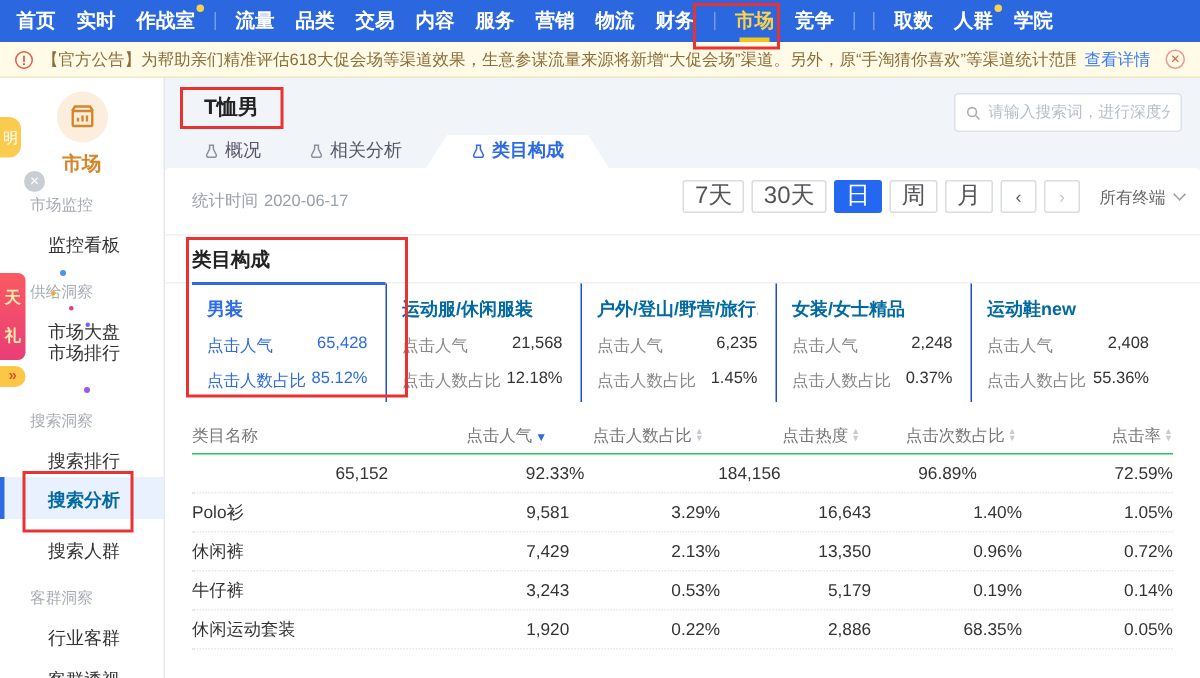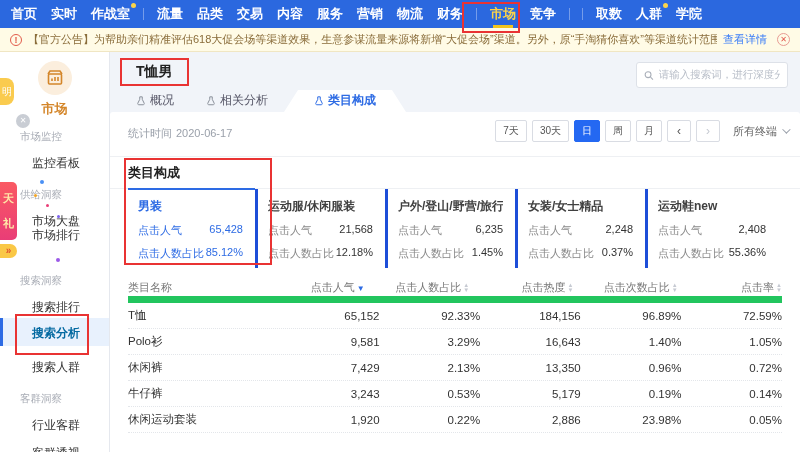--- a/index.html
+++ b/index.html
@@ -51,42 +51,42 @@
 
   .tabs { position:absolute; left:10px; top:38px; display:flex; align-items:flex-end; height:22px; }
   .tab { display:flex; align-items:center; gap:4px; font-size:12px; color:#556; padding:4px 16px 5px; cursor:pointer; height:22px; }
   .tab.active { background:#fff; color:#2D6BE4; font-weight:700; padding:4px 30px 5px; clip-path:polygon(14px 0, calc(100% - 14px) 0, 100% 100%, 0 100%); }
   .tab svg { flex:none; }
 
   .card { position:absolute; left:0; right:0; top:60px; bottom:0; background:#fff; border-radius:3px 3px 0 0; }
   .stats { position:absolute; left:18px; top:14px; font-size:11px; color:#9AA0AA; }
   .stats b { font-weight:400; color:#9AA0AA; margin-left:4px; }
   .controls { position:absolute; right:12px; top:8px; display:flex; align-items:center; gap:5px; }
-  .pbtn { height:22px; min-width:24px; padding:0 7px; background:#fff; border:1px solid #D9DCE3; border-radius:2px; font-size:10px; color:#555; line-height:20px; text-align:center; cursor:pointer; }
+  .pbtn { height:22px; min-width:24px; padding:0 7px; background:#fff; border:1px solid #D9DCE3; border-radius:2px; font-size:16px; color:#555; line-height:20px; text-align:center; cursor:pointer; }
   .pbtn.active { background:#2468F2; border-color:#2468F2; color:#fff; }
   .pbtn.pager { width:22px; padding:0; font-size:12px; }
   .pbtn.disabled { color:#C5C9D1; cursor:default; }
   .terminal { display:flex; align-items:center; gap:5px; font-size:11px; color:#666; margin-left:8px; cursor:pointer; }
   .chev { width:6px; height:6px; border-right:1px solid #9AA0AA; border-bottom:1px solid #9AA0AA; transform:rotate(45deg) translateY(-2px); }
 
   .hdiv { position:absolute; left:0; right:0; top:44px; border-top:1px solid #EEF0F3; }
   .sec-title { position:absolute; left:18px; top:52px; font-size:13px; font-weight:700; color:#222; }
 
   .cards { position:absolute; left:0; right:0; top:76px; height:80px; border-top:1px solid #EEF0F3; display:flex; padding-left:18px; }
-  .ccard { position:relative; width:130px; padding:9px 12px 0 10px; border-right:3px solid #1d4ed8; }
+  .ccard { position:relative; width:130px; padding:9px 12px 0 10px; border-right:1px solid #1d4ed8; }
   .ccard:last-child { border-right:none; }
-  .ccard .ct { font-size:12px; font-weight:700; color:#404040; white-space:nowrap; overflow:hidden; }
+  .ccard .ct { font-size:12px; font-weight:700; color:#0369a1; white-space:nowrap; overflow:hidden; }
   .ccard .mrow { display:flex; justify-content:space-between; margin-top:8px; font-size:11px; }
   .ccard .ml { color:#888; } .ccard .mv { color:#333; }
   .ccard.selected::before { content:""; position:absolute; left:0; right:0; top:-1px; height:2px; background:#2D6BE4; }
   .ccard.selected .ct, .ccard.selected .ml, .ccard.selected .mv { color:#2D6BE4; }
 
   .table { position:absolute; left:18px; right:18px; top:166px; bottom:0; }
   .trow { display:flex; align-items:center; height:26px; font-size:11.5px; color:#333; border-bottom:1px dotted #E3E6EA; }
-  .trow.head { height:25px; font-size:11px; color:#777; border-bottom:7px solid #22c55e;gap:16px; }
+  .trow.head { height:25px; font-size:11px; color:#777; border-bottom:1px solid #22c55e;gap:16px; }
   .tc { flex:1; text-align:right; white-space:nowrap; }
   .tc.name { flex:1.5; text-align:left; }
   .sort-d { color:#2D6BE4; font-size:8px; margin-left:2px; }
   .sort-ud { display:inline-flex; flex-direction:column; font-size:6px; line-height:5px; color:#C6CAD2; margin-left:2px; vertical-align:middle; }
 
   .anno { position:absolute; border:2px solid #E93333; z-index:40; pointer-events:none; }
 </style>
 </head>
 <body>
 
@@ -296,21 +296,20 @@
                   <span>▲</span>
                   <span>▼</span>
                 </span></span>
             <span class="tc"><span>点击率</span><span class="sort-ud">
                   <span>▲</span>
                   <span>▼</span>
                 </span></span>
           </div>
 
           <div class="trow">
-            <span class="tc name">T恤</span>
             <span class="tc">65,152</span>
             <span class="tc">92.33%</span>
             <span class="tc">184,156</span>
             <span class="tc">96.89%</span>
             <span class="tc">72.59%</span>
           </div>
           <div class="trow">
             <span class="tc name">Polo衫</span>
             <span class="tc">9,581</span>
             <span class="tc">3.29%</span>
@@ -332,21 +331,21 @@
             <span class="tc">0.53%</span>
             <span class="tc">5,179</span>
             <span class="tc">0.19%</span>
             <span class="tc">0.14%</span>
           </div>
           <div class="trow">
             <span class="tc name">休闲运动套装</span>
             <span class="tc">1,920</span>
             <span class="tc">0.22%</span>
             <span class="tc">2,886</span>
-            <span class="tc">23.98%</span>
+            <span class="tc">68.35%</span>
             <span class="tc">0.05%</span>
           </div>
         </div>
       </div>
 
       <div class="anno" style="left:14px;top:106px;width:148px;height:107px"></div>
     </div>
   </div>
 
   <div class="anno" style="left:462px;top:2px;width:58px;height:31px"></div>

